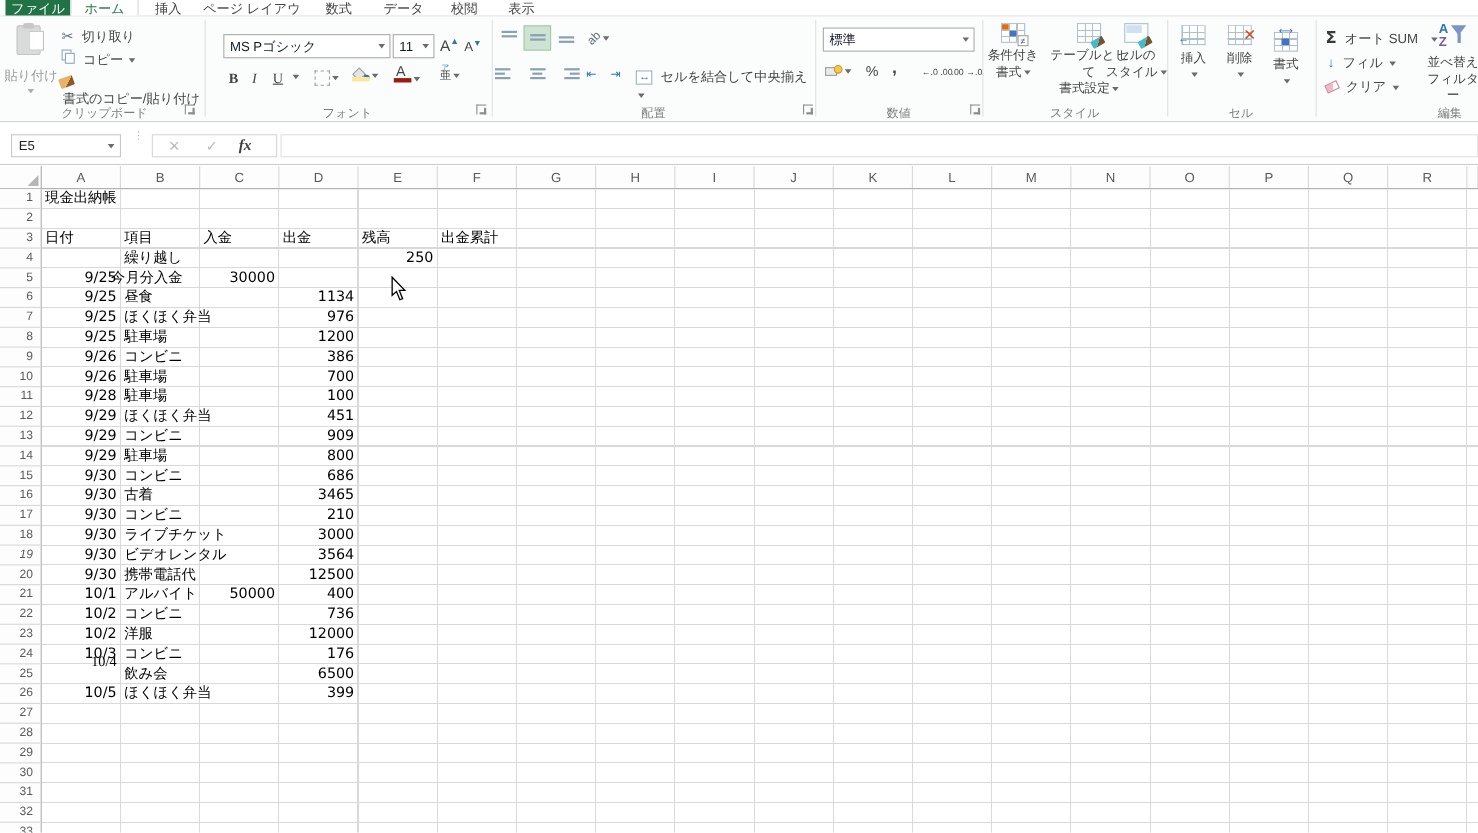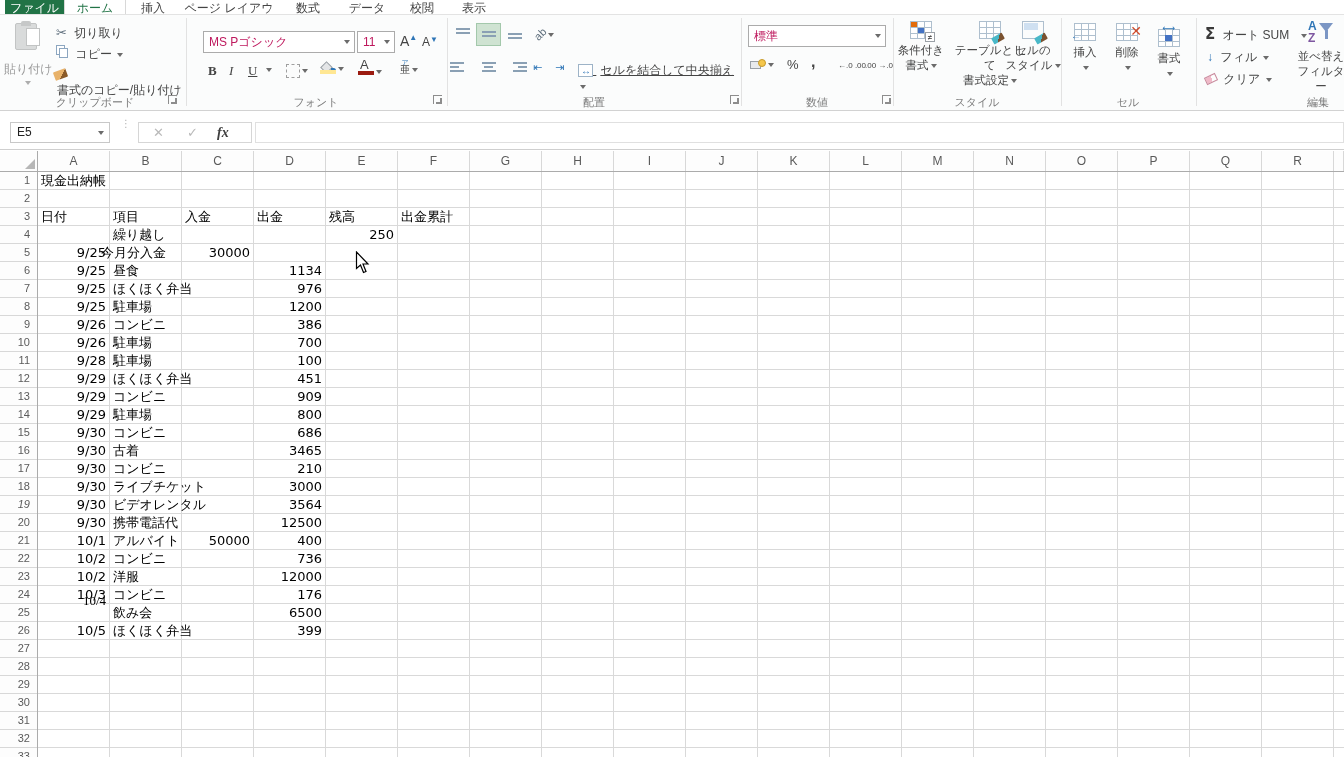--- a/index.html
+++ b/index.html
@@ -18,21 +18,21 @@
     border-bottom:1px solid #d2d2d2; font-size:12px; color:#444; }
   .gsep { position:absolute; top:3px; height:88px; width:1px; background:#e2e2e2; }
   .glabel { position:absolute; bottom:1px; font-size:11px; color:#7c7c7c; text-align:center; }
   .launcher { position:absolute; width:9px; height:9px; border-left:1px solid #8d8d8d; border-top:1px solid #8d8d8d; }
   .launcher:after { content:""; position:absolute; right:0px; bottom:0px; width:4px; height:4px;
     border-right:2px solid #8d8d8d; border-bottom:2px solid #8d8d8d; }
   .rtext { position:absolute; font-size:12px; color:#444; white-space:nowrap; }
   .gray { color:#9a9a9a; }
   .dar { display:inline-block; width:0; height:0; border:3px solid transparent; border-top:4px solid #6b6b6b; vertical-align:middle; margin-left:2px; position:relative; top:2px;}
   .dar.gray2 { border-top-color:#adadad; }
-  .combo { position:absolute; background:#fff; border:1px solid #ababab; font-size:12px; color:#be185d;
+  .combo { position:absolute; background:#fff; border:1px solid #ababab; font-size:12px; color:#0f172a;
     line-height:20px; padding-left:5px; white-space:nowrap; overflow:hidden;}
   .combo .carr { position:absolute; right:4px; top:8px; width:0; height:0; border:3px solid transparent; border-top:4px solid #6b6b6b; }
   
   .clipboard-ic { position:absolute; width:22px; height:27px; background:#d9dbdb; border:1px solid #c2c4c4; border-radius:2px; }
   .clipboard-ic .page { position:absolute; right:-4px; top:4px; width:14px; height:18px; background:#fff; border:1px solid #c2c4c4; }
   .clipboard-ic .clip { position:absolute; left:5px; top:-3px; width:10px; height:5px; background:#c6c8c8; border-radius:2px 2px 0 0; }
   .scis { font-size:13px; color:#5f6f7d; }
   .copy-ic { position:relative; display:inline-block; width:12px; height:13px; }
   .copy-ic i { position:absolute; width:9px; height:10px; background:#fff; border:1px solid #8ca6c0; }
   .copy-ic i:first-child { left:0; top:0; } .copy-ic i:last-child { left:3px; top:3px; }
@@ -202,21 +202,21 @@
   <div class="abs" style="left:447px;top:0;width:294px;height:96px;">
     <div class="albtn" style="left:3px;top:8px;"><span class="lines"><i style="width:14px;margin-top:0;"></i><i style="width:14px;"></i></span></div>
     <div class="albtn sel" style="left:29px;top:8px;"><span class="lines"><i style="width:14px;margin-top:2px;"></i><i style="width:14px;"></i></span></div>
     <div class="albtn" style="left:55px;top:8px;"><span class="lines"><i style="width:14px;margin-top:5px;"></i><i style="width:14px;"></i></span></div>
     <div class="abs" style="left:87px;top:12px;"><span class="orient-ic">ab</span><span class="dar"></span></div>
     <div class="albtn" style="left:3px;top:42px;"><span class="lines"><i style="width:14px;margin-top:0;margin-left:0;"></i><i style="width:9px;margin-left:0;"></i><i style="width:14px;margin-left:0;"></i></span></div>
     <div class="albtn" style="left:29px;top:42px;"><span class="lines"><i style="width:14px;margin-top:0;"></i><i style="width:9px;"></i><i style="width:14px;"></i></span></div>
     <div class="albtn" style="left:55px;top:42px;"><span class="lines"><i style="width:14px;margin-top:0;margin-right:0;"></i><i style="width:9px;margin-right:0;"></i><i style="width:14px;margin-right:0;"></i></span></div>
     <div class="abs" style="left:86px;top:46px;color:#2e75b6;font-size:11px;"><span>⇤</span></div>
     <div class="abs" style="left:108px;top:46px;color:#2e75b6;font-size:11px;"><span>⇥</span></div>
-    <div class="abs" style="left:131px;top:47px;text-decoration:underline;">
+    <div class="abs" style="left:131px;top:47px;">
       <span class="merge-ic"></span>
       <span class="rtext" style="position:static;margin-left:4px;">セルを結合して中央揃え</span>
       <span class="dar"></span>
     </div>
     <div class="glabel" style="left:97px;width:100px;">配置</div>
     <div class="launcher" style="left:283px;top:80px;"></div>
   </div>
 
   <div class="abs" style="left:741px;top:0;width:152px;height:96px;">
     <div class="combo" style="left:7px;top:10px;width:138px;height:22px;">

